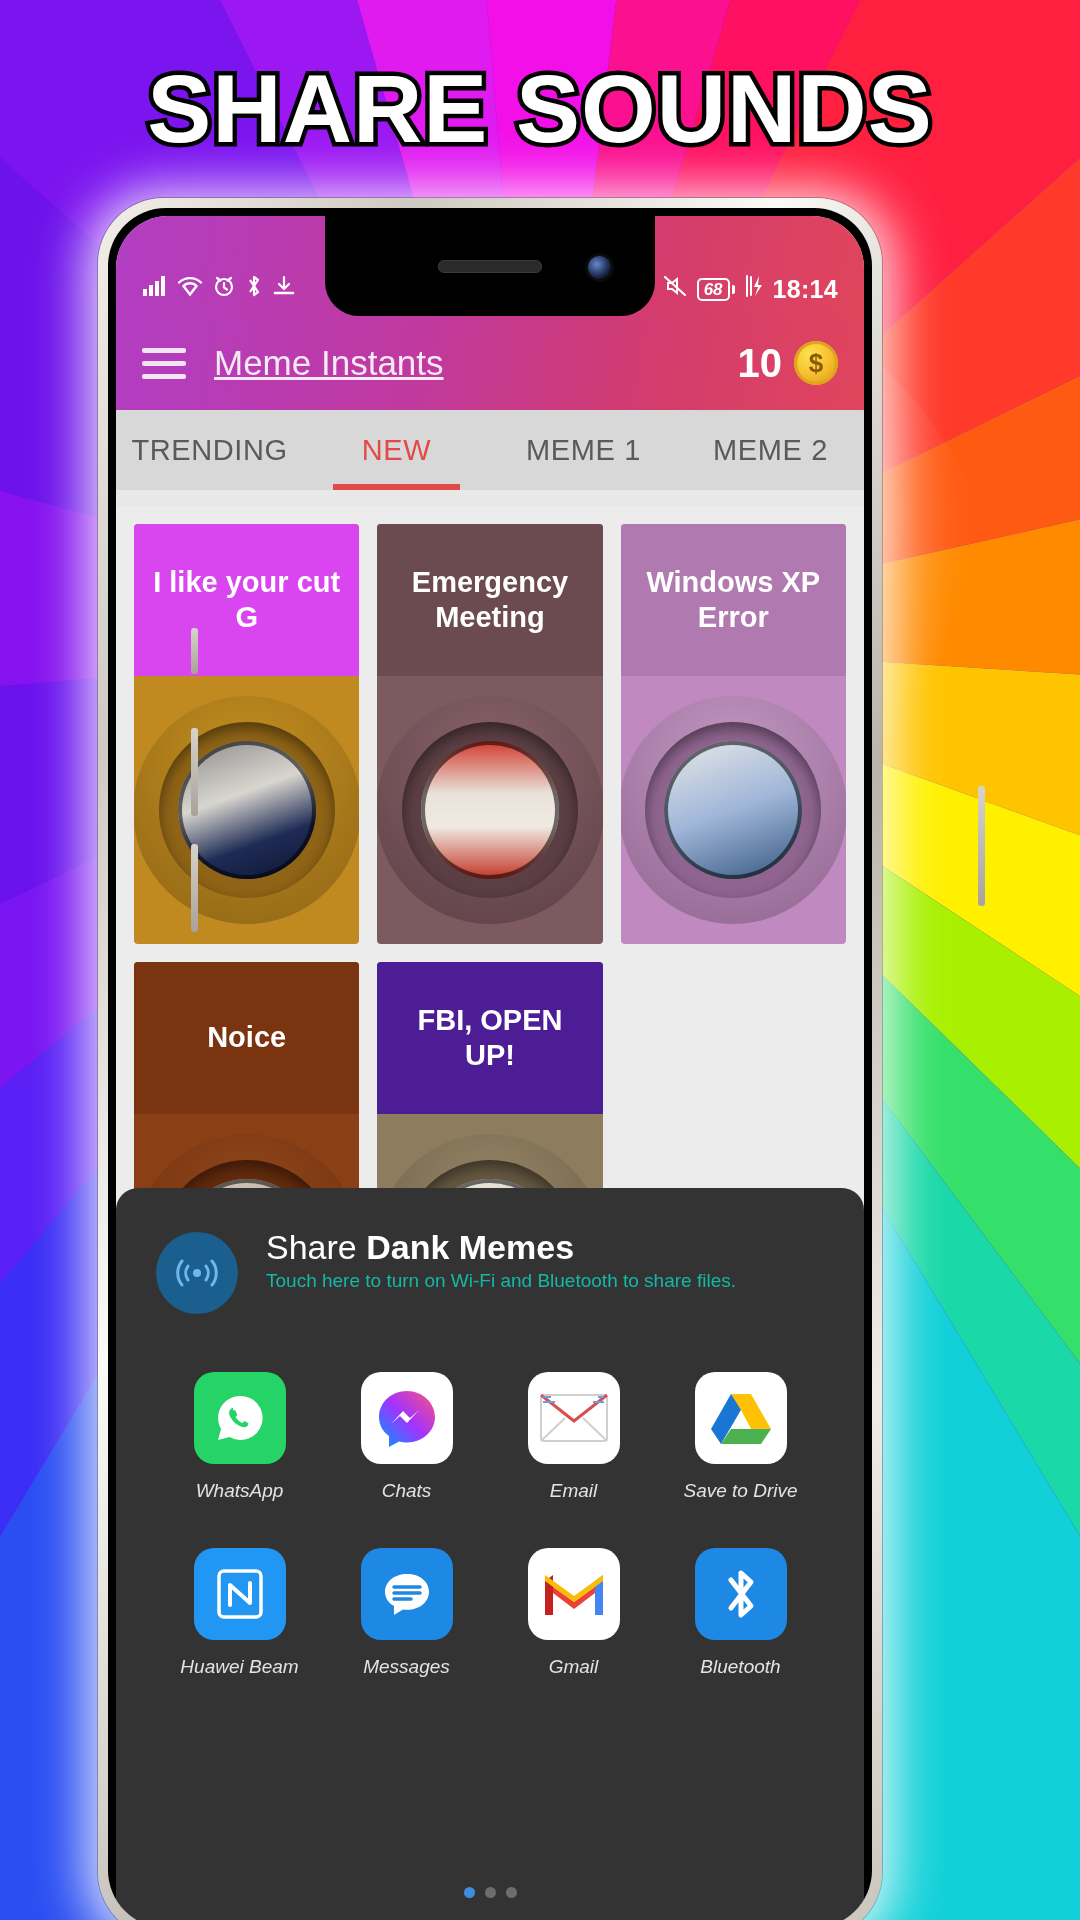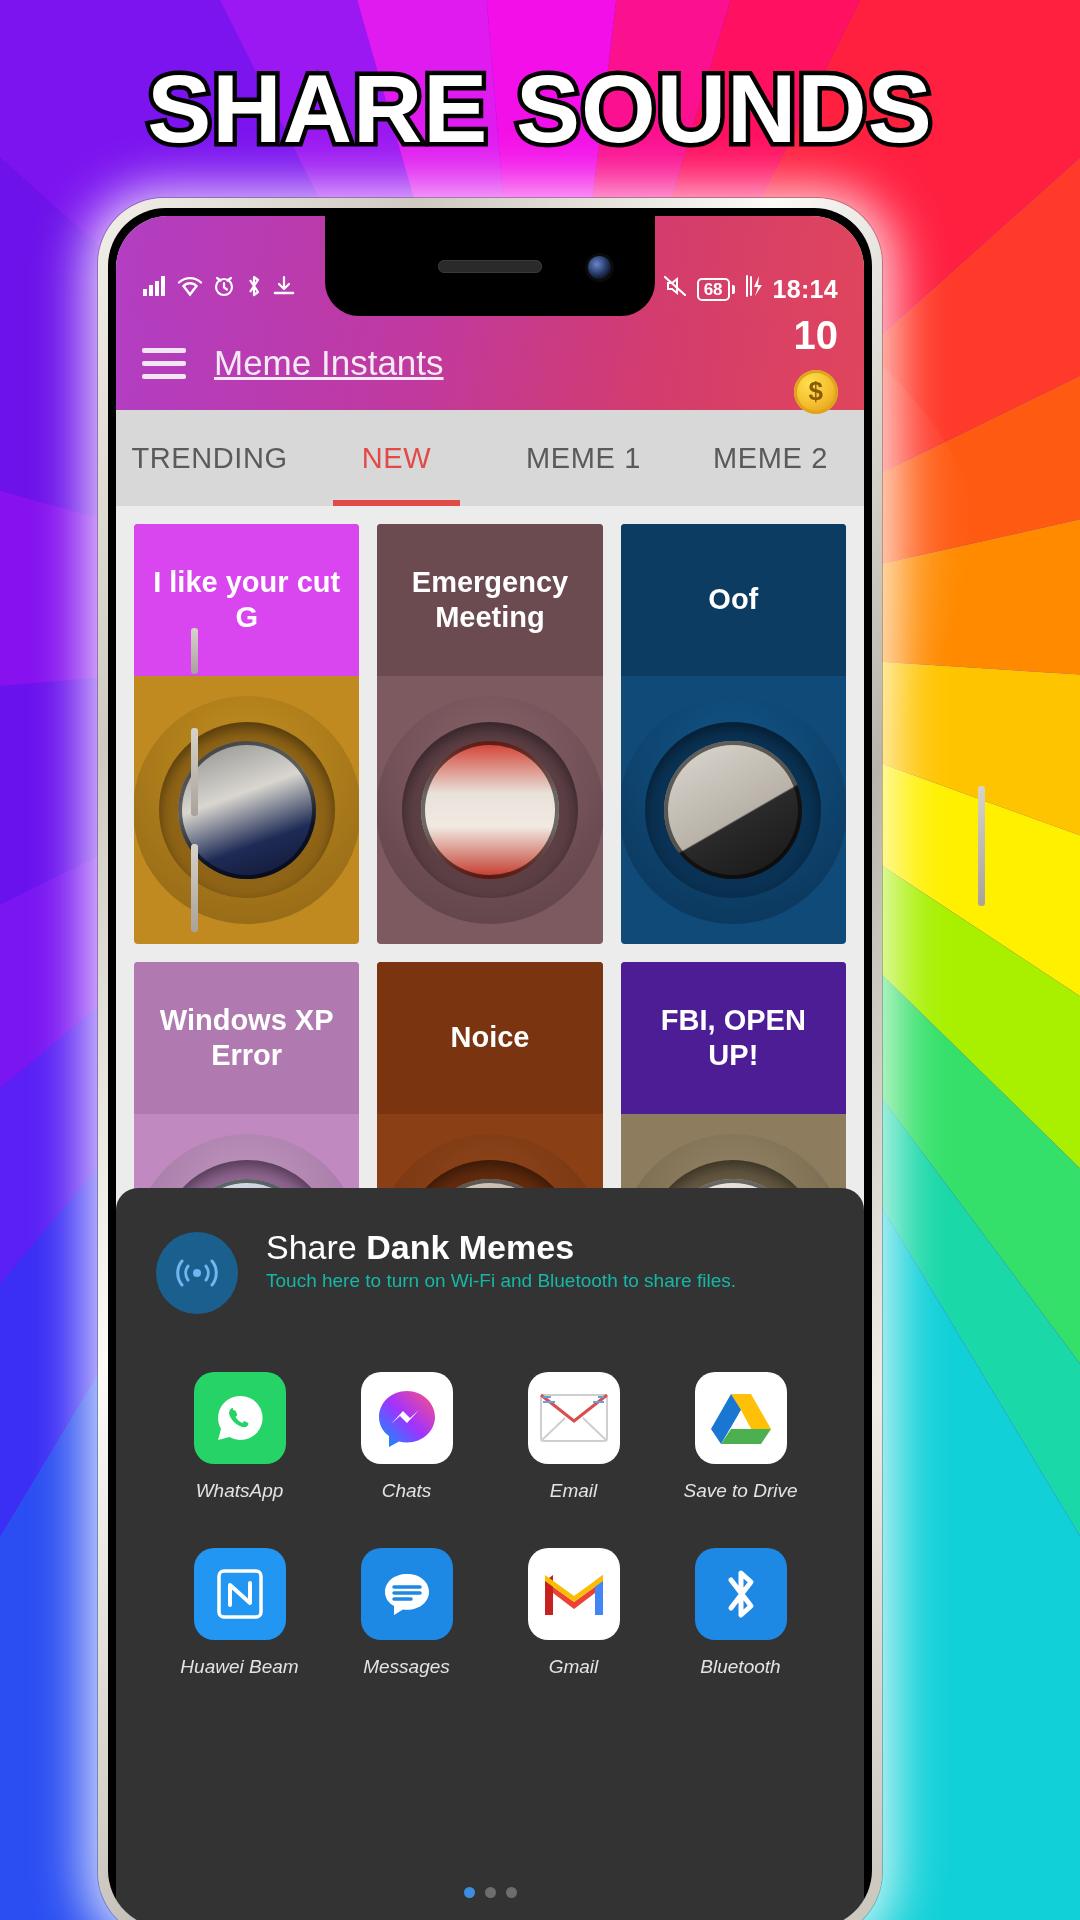--- a/index.html
+++ b/index.html
@@ -109,48 +109,48 @@
   .sb-right { font-weight: 600; }
   .ic { display: inline-block; }
   .batt {
     border: 2.5px solid #fff; border-radius: 5px;
     padding: 1px 5px; font-size: 17px; line-height: 1; font-weight: 700;
     display: flex; align-items: center;
   }
   .batt::after {
     content: ''; display: block; position: absolute;
   }
-  .batt-wrap { display: flex; align-items: center; }
+  .batt-wrap { display: flex; align-items: center; font-style: italic; }
   .batt-nub { width: 3px; height: 9px; background: #fff; border-radius: 0 2px 2px 0; margin-left: 2px; }
   .time { font-size: 25px; letter-spacing: .3px; }
 
   
   .appbar {
     position: absolute; top: 100px; left: 0; right: 0; height: 94px;
     background: linear-gradient(100deg, #b23ec3 0%, #c0399f 40%, #d33c6d 72%, #e0455c 100%);
     display: flex; align-items: center;
     padding: 0 26px;
     z-index: 5;
   }
   .hamburger { width: 44px; margin-right: 28px; cursor: pointer; }
   .hamburger span { display: block; height: 5px; background: #f1e6f2; border-radius: 2px; margin: 8px 0; }
   .app-title { color: #f4e9f4; font-size: 35px; font-weight: 400; flex: 1; text-decoration: underline; }
-  .coins { display: flex; align-items: center; gap: 12px; flex-direction: column; }
+  .coins { display: flex; align-items: center; gap: 12px; }
   .coin-count { color: #fff; font-size: 40px; font-weight: 700; }
   .coin {
     width: 44px; height: 44px; border-radius: 50%;
     background: radial-gradient(circle at 36% 30%, #ffe14d 0%, #f5bd2e 52%, #d68f12 100%);
     box-shadow: inset 0 0 0 3px #e0a41c;
     display: flex; align-items: center; justify-content: center;
     color: #8a5a06; font-weight: 700; font-size: 26px;
   }
 
   
   .tabs {
-    position: absolute; top: 194px; left: 0; right: 0; height: 96px;
+    position: absolute; top: 194px; left: 0; right: 0; height: 80px;
     background: #d8d8d8;
     display: flex; align-items: center;
     z-index: 4;
   }
   .tab {
     flex: 1; text-align: center;
     font-size: 29px; letter-spacing: .6px;
     color: #5a5a5a;
     position: relative; height: 100%;
     display: flex; align-items: center; justify-content: center;
@@ -408,28 +408,20 @@
 
         <div class="card" style="background:#7d5a60">
           <div class="card-label" style="background:#6b4a50">Emergency Meeting</div>
           <div class="card-body">
             <div class="knob-outer" style="background:radial-gradient(circle at 50% 30%,#8a636a,#5b3f45)"></div>
             <div class="knob-mid" style="background:#5b3f45"></div>
             <div class="knob-img" style="background:linear-gradient(180deg,#d23b2e 0%,#e8e2da 38%,#f0eae2 62%,#c23426 100%)"></div>
           </div>
         </div>
 
-        <div class="card" style="background:#0f4a78">
-          <div class="card-label" style="background:#0d3c63">Oof</div>
-          <div class="card-body">
-            <div class="knob-outer" style="background:radial-gradient(circle at 50% 30%,#12568a,#0a3254)"></div>
-            <div class="knob-mid" style="background:#0a3254"></div>
-            <div class="knob-img" style="background:linear-gradient(150deg,#dedad2,#b8b2a8 55%,#2a2a2a 56%,#161616)"></div>
-          </div>
-        </div>
 
         <div class="card" style="background:#c08ac0">
           <div class="card-label" style="background:#b07ab0">Windows XP Error</div>
           <div class="card-body">
             <div class="knob-outer" style="background:radial-gradient(circle at 50% 30%,#c49ac4,#8f6590)"></div>
             <div class="knob-mid" style="background:#8f6590"></div>
             <div class="knob-img" style="background:linear-gradient(160deg,#e8e8e8,#9fb6d8 50%,#35557f)"></div>
           </div>
         </div>
 

